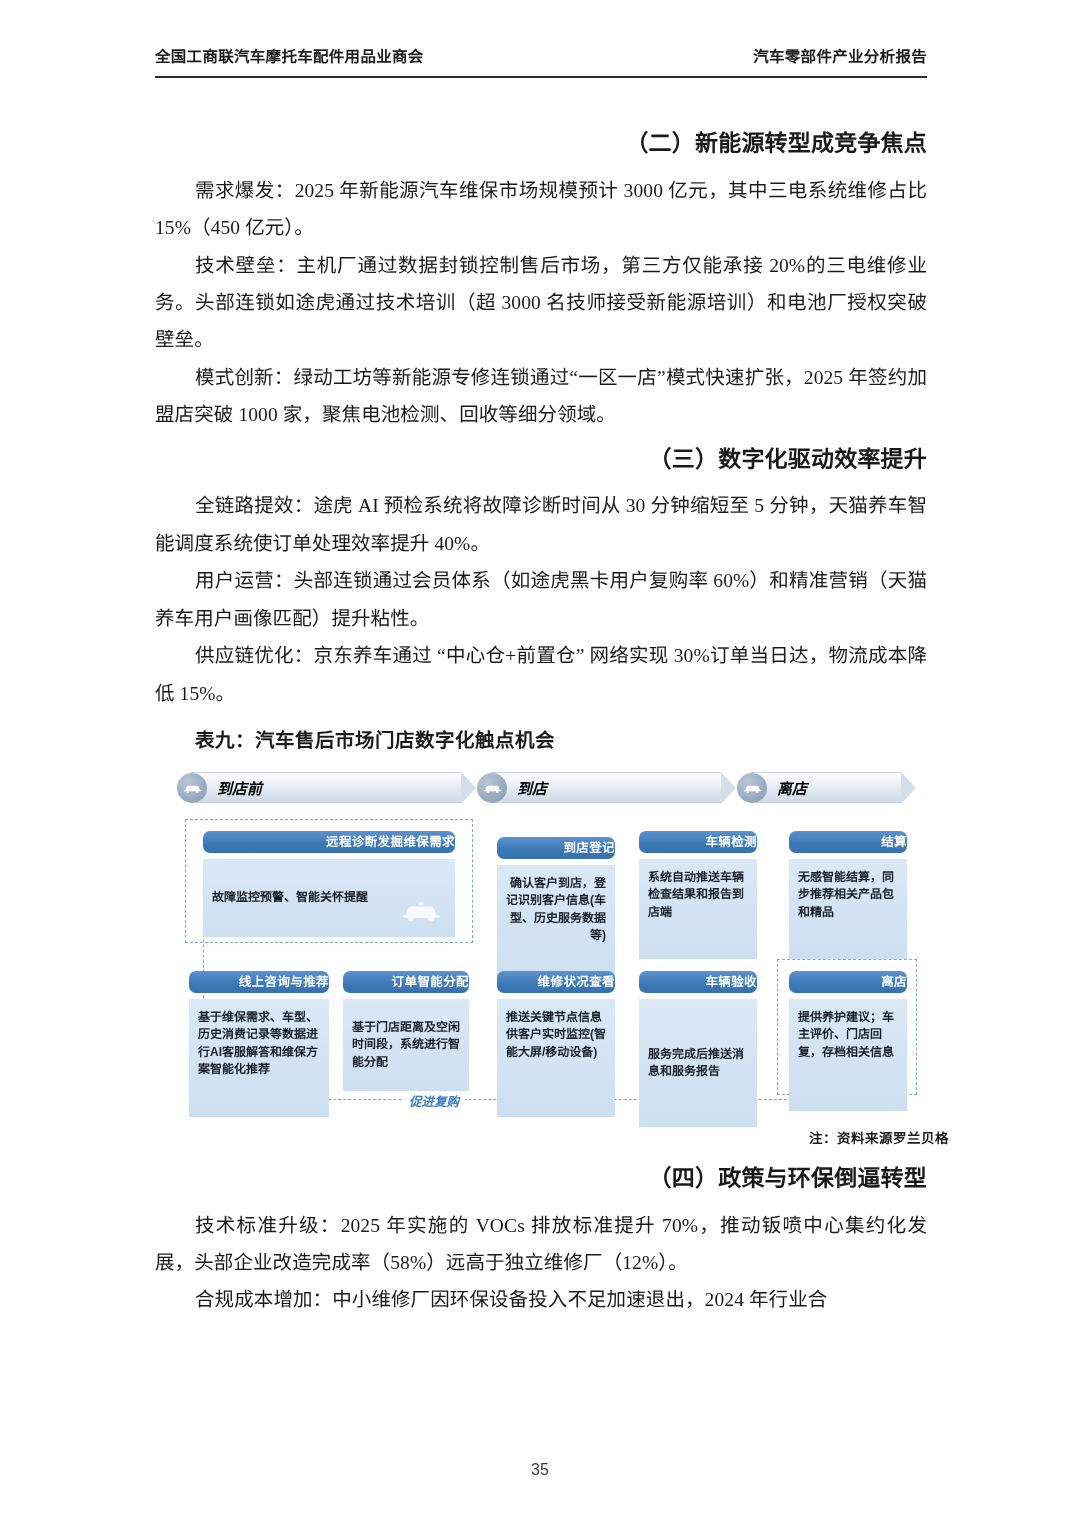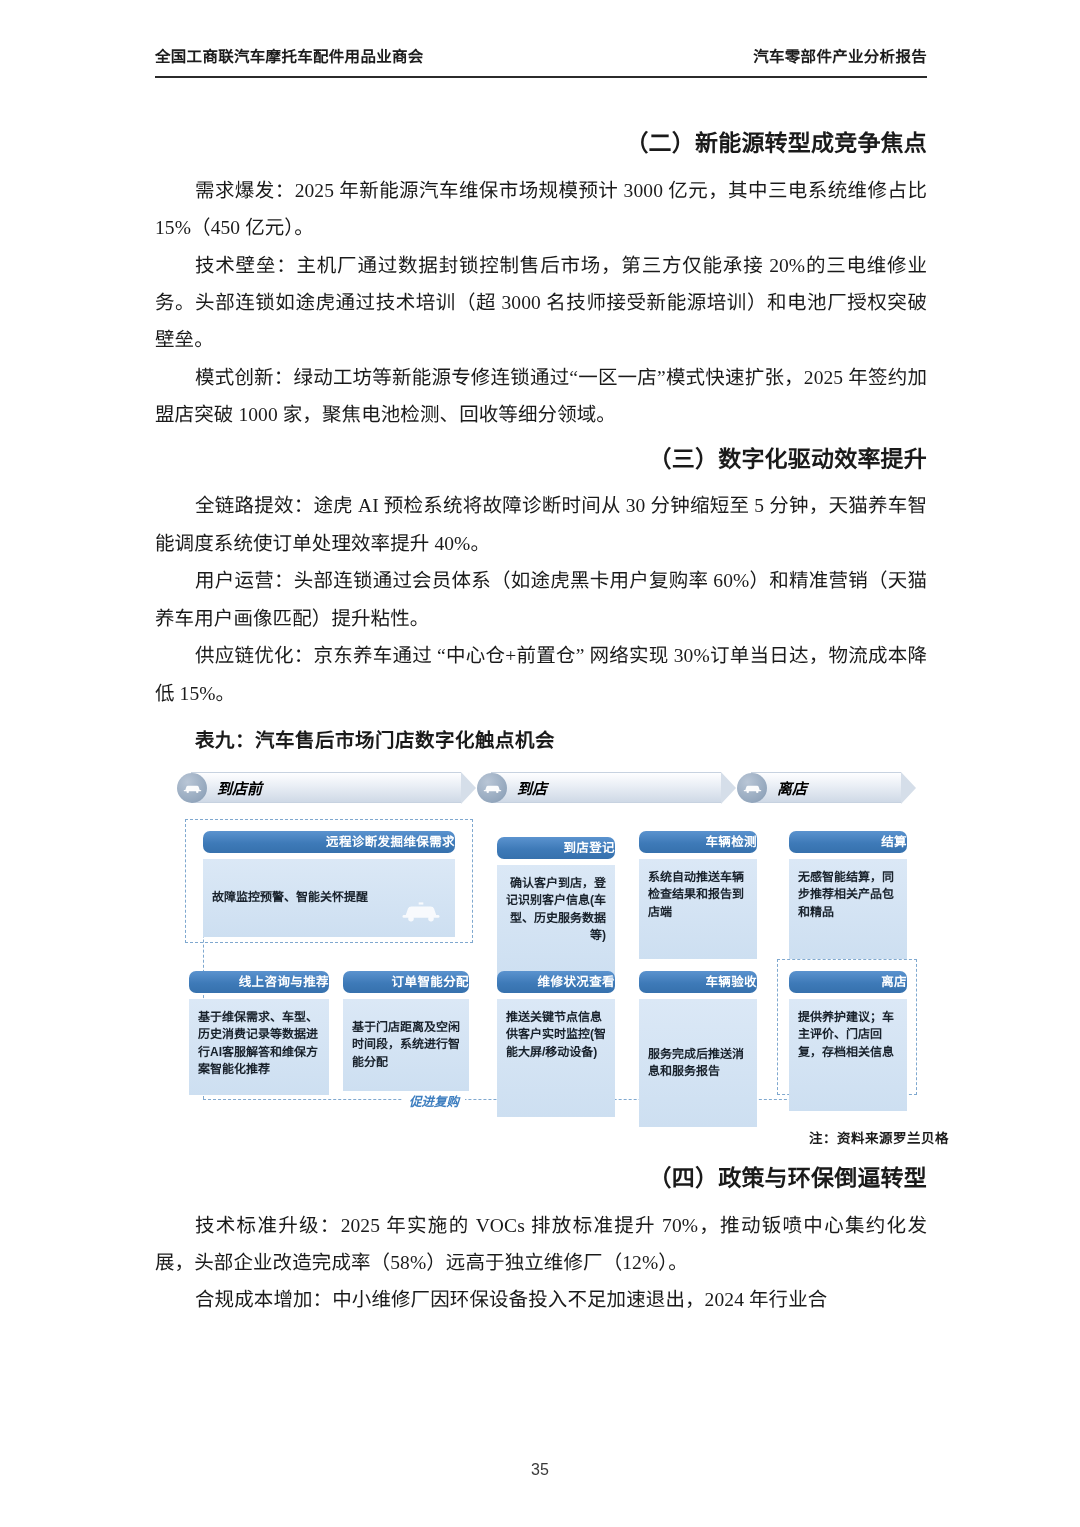--- a/index.html
+++ b/index.html
@@ -367,21 +367,21 @@
 
         <div class="card" style="left:612px; top:18px; width:118px;">
           <div class="card-head">结算</div>
           <div class="card-body" style="height:100px;">
             <span>无感智能结算，同步推荐相关产品包和精品</span>
           </div>
         </div>
 
         <div class="card" style="left:12px; top:158px; width:140px;">
           <div class="card-head">线上咨询与推荐</div>
-          <div class="card-body" style="height:96px;">
+          <div class="card-body" style="height:118px;">
             <span>基于维保需求、车型、历史消费记录等数据进行AI客服解答和维保方案智能化推荐</span>
           </div>
         </div>
 
         <div class="card" style="left:166px; top:158px; width:126px;">
           <div class="card-head">订单智能分配</div>
           <div class="card-body centered" style="height:92px;">
             <span>基于门店距离及空闲时间段，系统进行智能分配</span>
           </div>
         </div>

